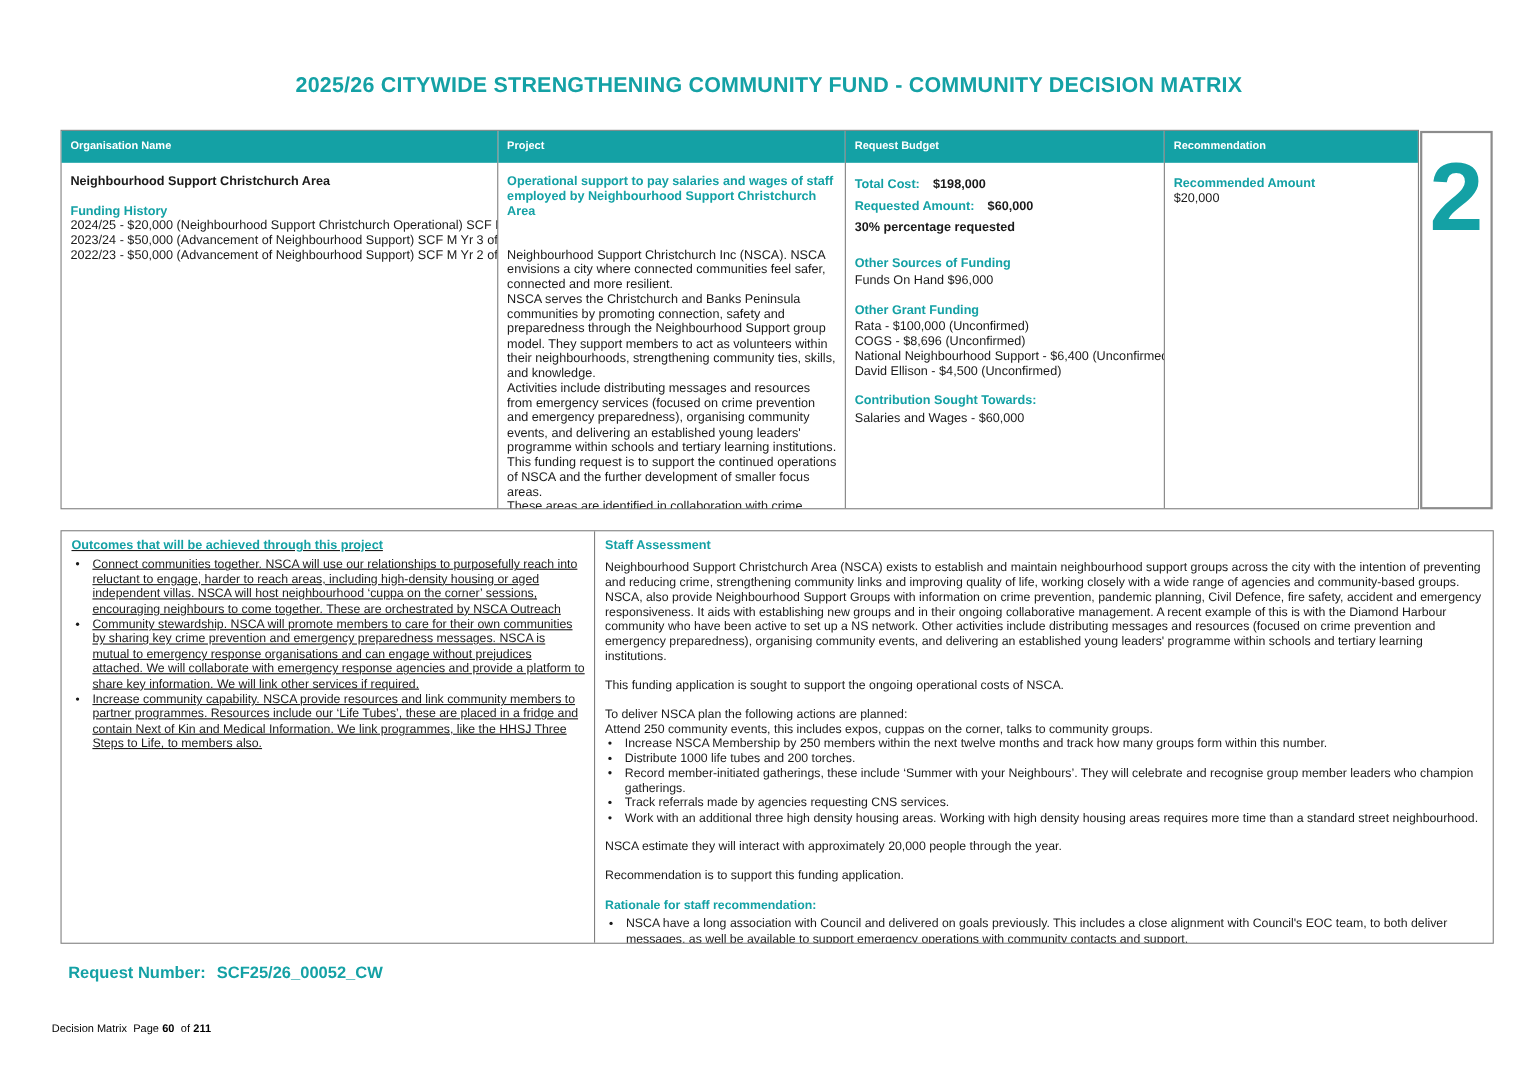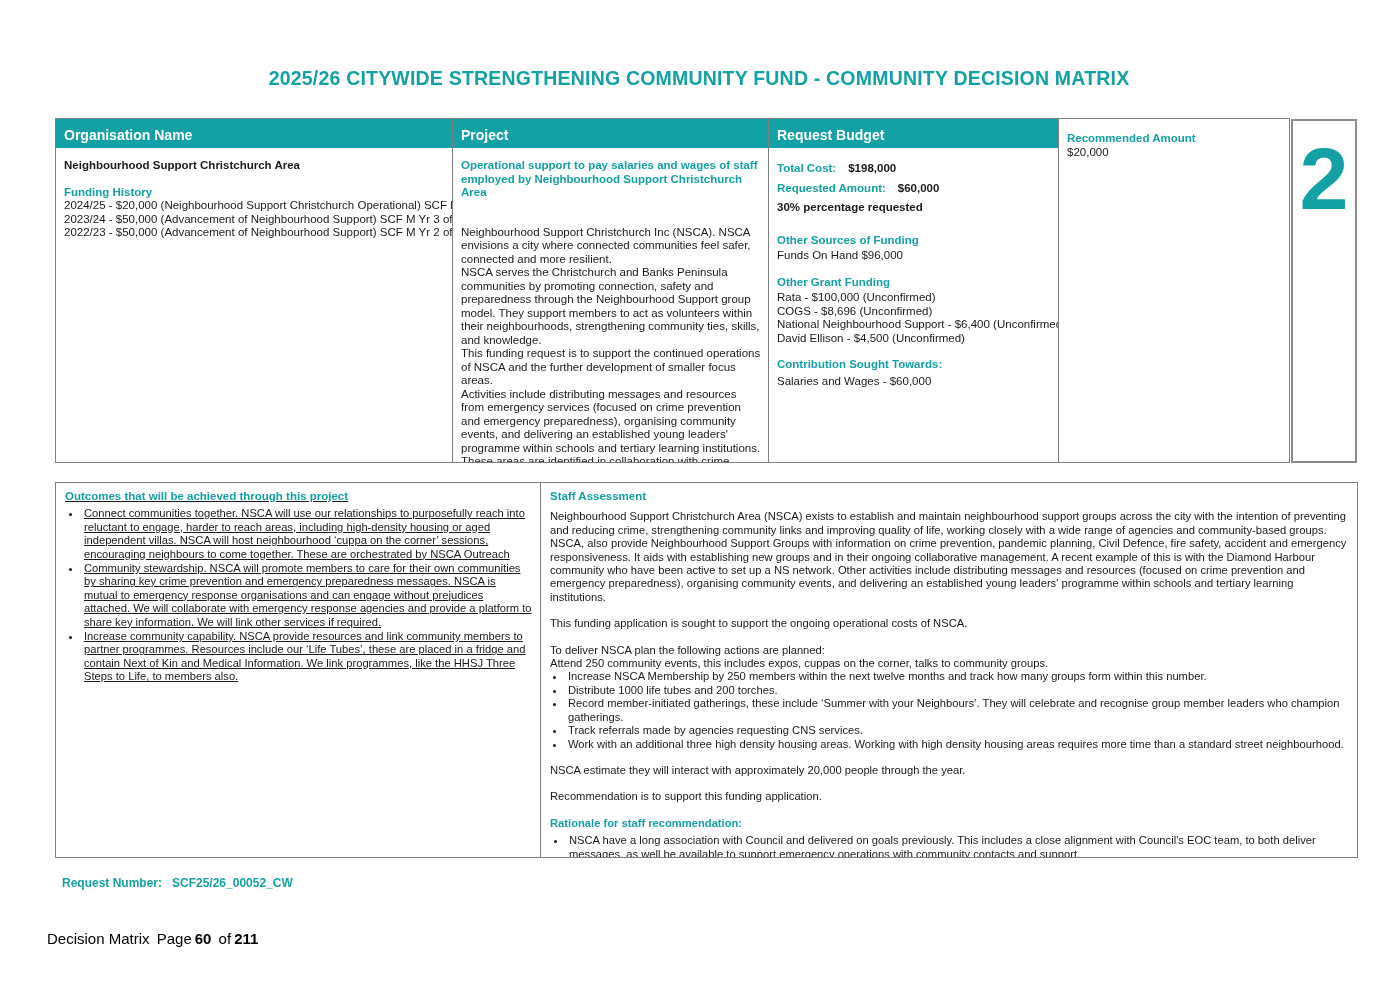--- a/index.html
+++ b/index.html
@@ -25,21 +25,21 @@
 
   
   .matrix {
     position: absolute; left: 55px; top: 118px;
     display: flex; border: 1px solid var(--border);
   }
   .mcol { border-right: 1px solid var(--border); }
   .mcol:last-child { border-right: none; }
   .mcol-header {
     background: var(--accent); color: #fff;
-    font-size: 14px; font-weight: bold;
+    font-size: 10px; font-weight: bold;
     height: 29px; padding: 8px 8px 0 8px;
   }
   .mcol-body {
     height: 314px; padding: 11px 7px 8px 8px;
     font-size: 11.5px; line-height: 13.5px; overflow: hidden;
   }
   .accent-h { color: var(--accent); font-weight: bold; }
   .b { font-weight: bold; }
   .nowrap { white-space: nowrap; }
   .gap { height: 13px; }
@@ -77,27 +77,27 @@
     flex: 1; padding: 7px 10px 8px 9px;
     font-size: 11.2px; line-height: 13.4px; overflow: hidden;
   }
   ul.blist { margin: 4px 0 0 0; padding-left: 17px; }
   ul.blist li { margin: 0 0 1px 0; padding-left: 2px; }
   ul.blist-tight { margin: 0; padding-left: 16px; }
   ul.blist-tight li { margin: 0; padding-left: 2px; }
 
   .request-number {
     position: absolute; left: 62px; top: 876px;
-    color: var(--accent); font-weight: bold; font-size: 12px;
+    color: var(--accent); font-weight: bold; font-size: 15px;
   }
   .request-number .val { margin-left: 10px; }
 
   .footer {
     position: absolute; left: 47px; top: 930px;
-    font-size: 15px; color: #000;
+    font-size: 10px; color: #000;
   }
   .footer span { margin-right: 3px; }
 </style>
 </head>
 <body>
 
 <div class="page">
 
   <div class="doc-title">2025/26 CITYWIDE STRENGTHENING COMMUNITY FUND - COMMUNITY DECISION MATRIX</div>
 
@@ -121,22 +121,22 @@
     <div class="mcol" style="width:316px">
       <div class="mcol-header">Project</div>
       <div class="mcol-body">
         <div class="accent-h">Operational support to pay salaries and wages of staff employed by Neighbourhood Support Christchurch Area</div>
         <div class="gap"></div>
         <div class="gap"></div>
         <div>
 
         <div>Neighbourhood Support Christchurch Inc (NSCA).  NSCA envisions a city where connected communities feel safer, connected and more resilient.</div>
             <div>NSCA serves the Christchurch and Banks Peninsula communities by promoting connection, safety and preparedness through the Neighbourhood Support group model. They support members to act as volunteers within their neighbourhoods, strengthening community ties, skills, and knowledge.</div>
+            <div>Activities include distributing messages and resources from emergency services (focused on crime prevention and emergency preparedness), organising community events, and delivering an established young leaders' programme within schools and tertiary learning institutions.</div>
             <div>This funding request is to support the continued operations of NSCA and the further development of smaller focus areas.</div>
-            <div>Activities include distributing messages and resources from emergency services (focused on crime prevention and emergency preparedness), organising community events, and delivering an established young leaders' programme within schools and tertiary learning institutions.</div>
             <div>These areas are identified in collaboration with crime prevention and emergency preparedness agencies. The funding will be used to support operational expenses namely staff salaries and wages associated with these initiatives.</div>
           </div>
       </div>
     </div>
 
     <div class="mcol" style="width:290px">
       <div class="mcol-header">Request Budget</div>
       <div class="mcol-body" style="padding-top:14px">
         <div class="budget-line nowrap">
           <span class="accent-h">Total Cost:</span><span class="budget-amount">$198,000</span>
@@ -157,20 +157,21 @@
             <div class="nowrap">National Neighbourhood Support - $6,400 (Unconfirmed)</div>
             <div class="nowrap">David Ellison - $4,500 (Unconfirmed)</div>
           </div>
         <div class="gap"></div>
         <div class="accent-h" style="margin-bottom:3px">Contribution Sought Towards:</div>
         <div class="nowrap">Salaries and Wages - $60,000</div>
       </div>
     </div>
 
     <div class="mcol" style="width:230px">
+      <div class="mcol-header">Recommendation</div>
       <div class="mcol-body" style="padding-top:13px">
         <div class="accent-h">Recommended Amount</div>
         <div>$20,000</div>
         <div class="gap"></div>
       </div>
     </div>
   </div>
 
   <div class="priority-box">
     <div class="priority-num">2</div>

